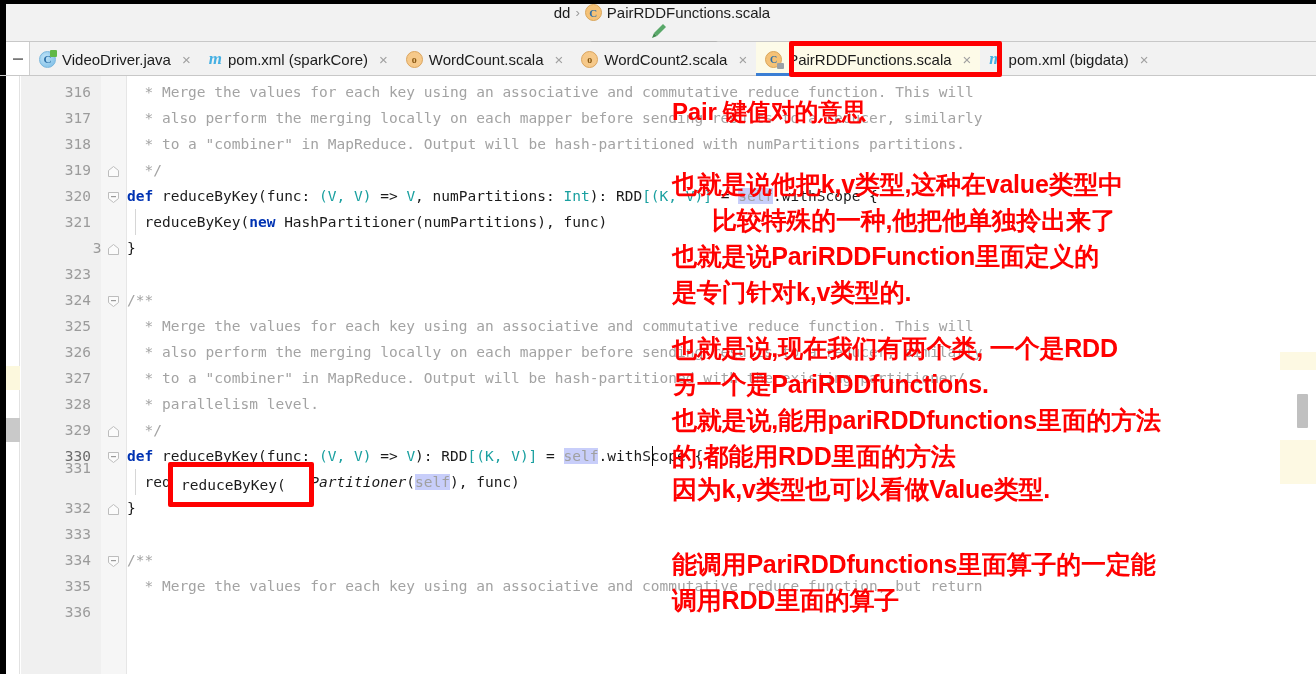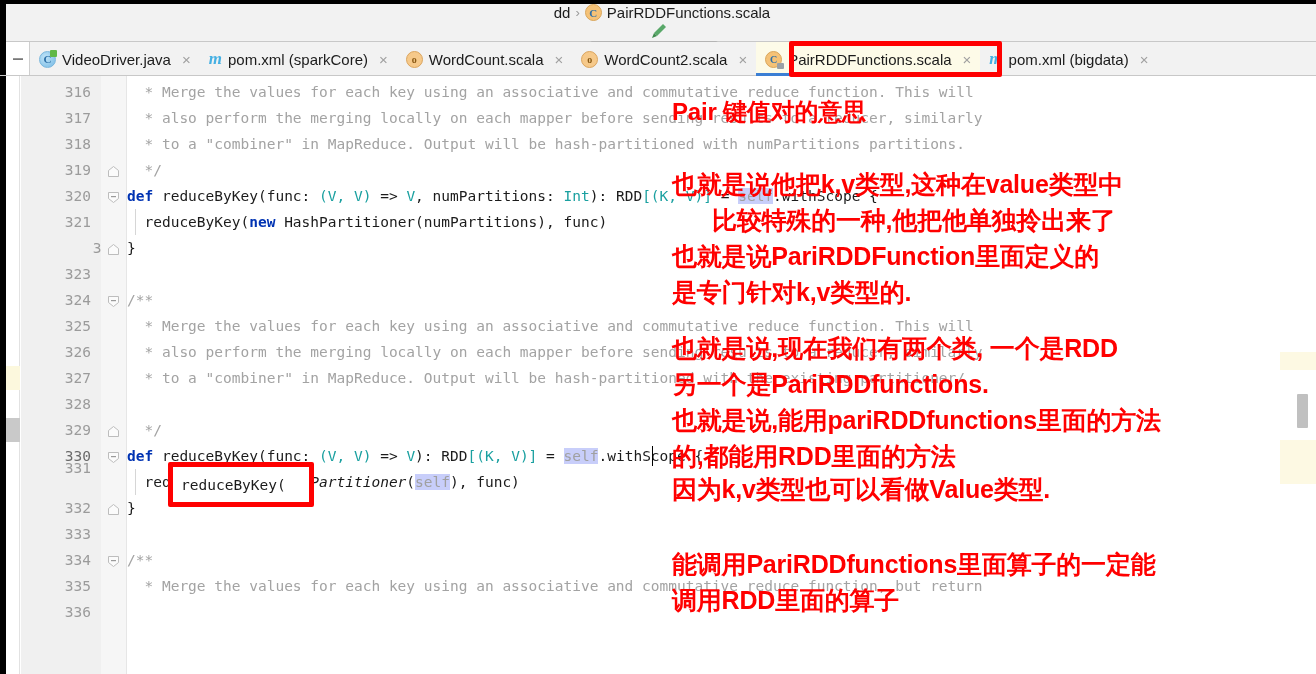--- a/index.html
+++ b/index.html
@@ -480,20 +480,21 @@
         <div class="line" style="top: 55px;"><span class="cmt">  * to a "combiner" in MapReduce. Output will be hash-partitioned with numPartitions partitions.</span></div>
         <div class="line" style="top: 81px;"><span class="cmt">  */</span></div>
         <div class="line" style="top: 107px;"><span class="kw">def </span><span class="pln">reduceByKey(func: </span><span class="typ">(V, V)</span><span class="pln"> =&gt; </span><span class="typ">V</span><span class="pln">, numPartitions: </span><span class="typ">Int</span><span class="pln">): </span><span class="pln">RDD</span><span class="typ">[(K, V)]</span><span class="pln"> = </span><span class="sel">self</span><span class="pln">.withScope {</span></div>
         <div class="line" style="top: 133px;"><span class="pln">  reduceByKey(</span><span class="kw">new </span><span class="pln">HashPartitioner(numPartitions), func)</span></div>
         <div class="line" style="top: 159px;"><span class="pln">}</span></div>
         <div class="line" style="top: 185px;"><span class="pln"></span></div>
         <div class="line" style="top: 211px;"><span class="cmt">/**</span></div>
         <div class="line" style="top: 237px;"><span class="cmt">  * Merge the values for each key using an associative and commutative reduce function. This will</span></div>
         <div class="line" style="top: 263px;"><span class="cmt">  * also perform the merging locally on each mapper before sending results to a reducer, similarly</span></div>
         <div class="line" style="top: 289px;"><span class="cmt">  * to a "combiner" in MapReduce. Output will be hash-partitioned with the existing partitioner/</span></div>
+        <div class="line" style="top: 315px;"><span class="cmt">  * parallelism level.</span></div>
         <div class="line" style="top: 341px;"><span class="cmt">  */</span></div>
         <div class="line" style="top: 367px;"><span class="kw">def </span><span class="pln">reduceByKey(func: </span><span class="typ">(V, V)</span><span class="pln"> =&gt; </span><span class="typ">V</span><span class="pln">): </span><span class="pln">RDD</span><span class="typ">[(K, V)]</span><span class="pln"> = </span><span class="sel">self</span><span class="pln">.withScope {</span></div>
         <div class="line" style="top: 393px;"><span class="pln">  reduceByKey(</span><span class="ital">defaultPartitioner</span><span class="pln">(</span><span class="sel">self</span><span class="pln">), func)</span></div>
         <div class="line" style="top: 419px;"><span class="pln">}</span></div>
         <div class="line" style="top: 445px;"><span class="pln"></span></div>
         <div class="line" style="top: 471px;"><span class="cmt">/**</span></div>
         <div class="line" style="top: 497px;"><span class="cmt">  * Merge the values for each key using an associative and commutative reduce function, but return</span></div>
         <div class="indentline" style="left: 8px; top: 133px; height: 26px;"></div>
         <div class="indentline" style="left: 8px; top: 393px; height: 26px;"></div>
         <div class="caret" style="left: 525px; top: 370px;"></div>

